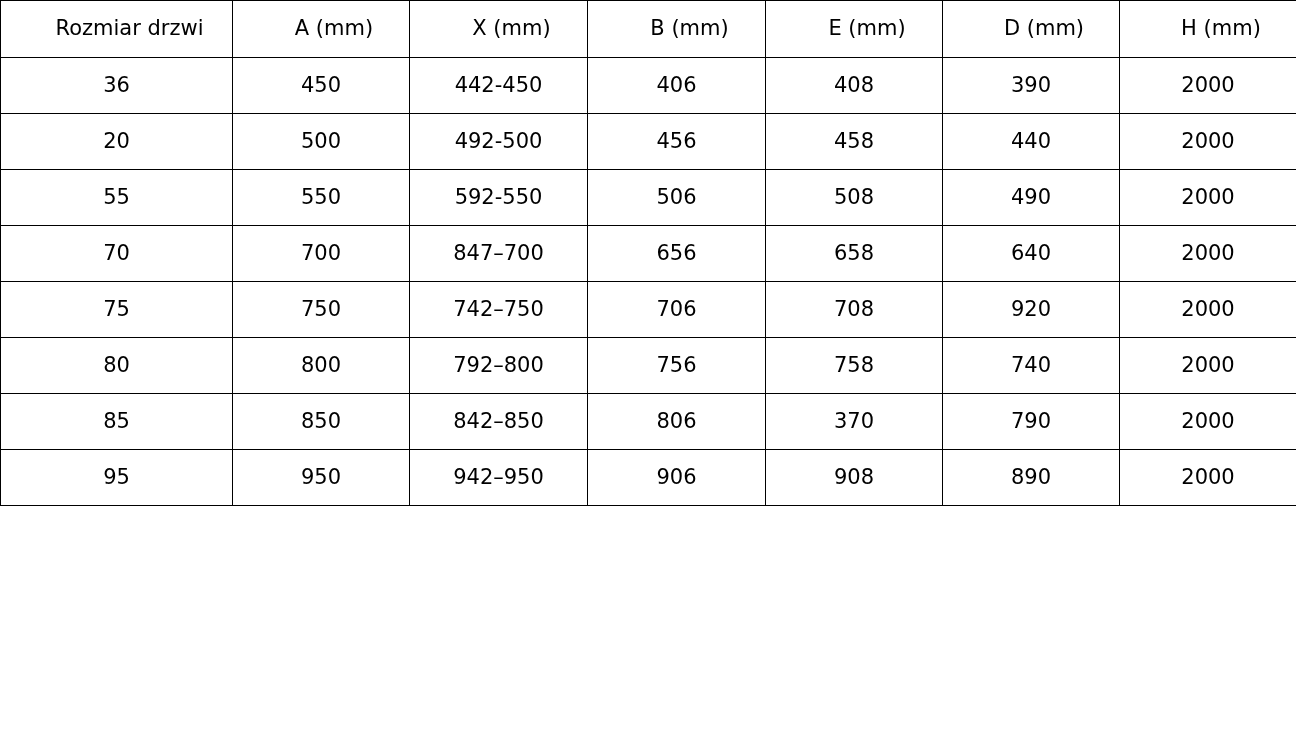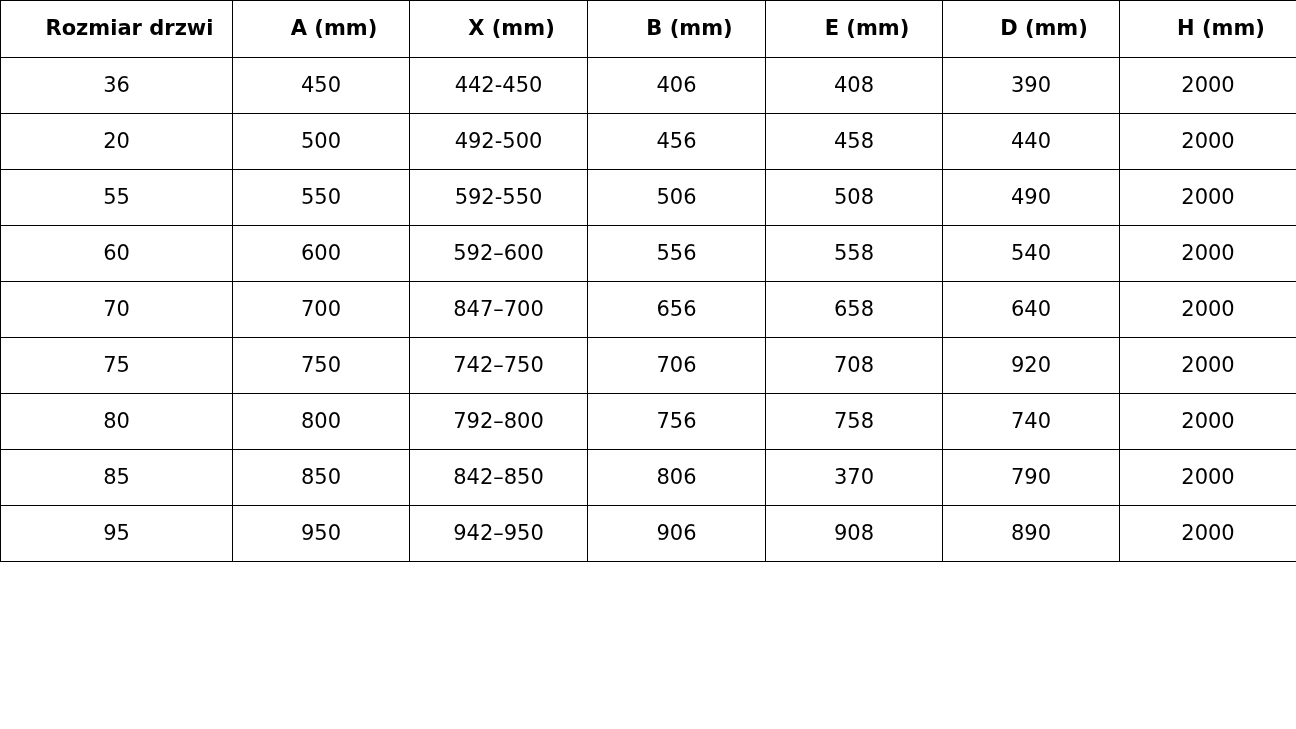--- a/index.html
+++ b/index.html
@@ -30,21 +30,21 @@
     text-align: center;
     vertical-align: middle;
     font-size: 21px;
     line-height: 1.1;
     padding: 0;
     height: 56px;
     box-sizing: border-box;
     white-space: nowrap;
   }
   table.spec-table thead th {
-    font-weight: bold;
+    font-weight: normal;
     height: 57px;
     padding-left: 26px;
   }
   table.spec-table tbody td {
     font-weight: normal;
   }
   
   col.c0 { width: 232px; }
   col.c1 { width: 177px; }
   col.c2 { width: 178px; }
@@ -100,29 +100,20 @@
       <tr>
         <td>55</td>
         <td>550</td>
         <td>592-550</td>
         <td>506</td>
         <td>508</td>
         <td>490</td>
         <td>2000</td>
       </tr>
       <tr>
-        <td>60</td>
-        <td>600</td>
-        <td>592–600</td>
-        <td>556</td>
-        <td>558</td>
-        <td>540</td>
-        <td>2000</td>
-      </tr>
-      <tr>
         <td>70</td>
         <td>700</td>
         <td>847–700</td>
         <td>656</td>
         <td>658</td>
         <td>640</td>
         <td>2000</td>
       </tr>
       <tr>
         <td>75</td>

